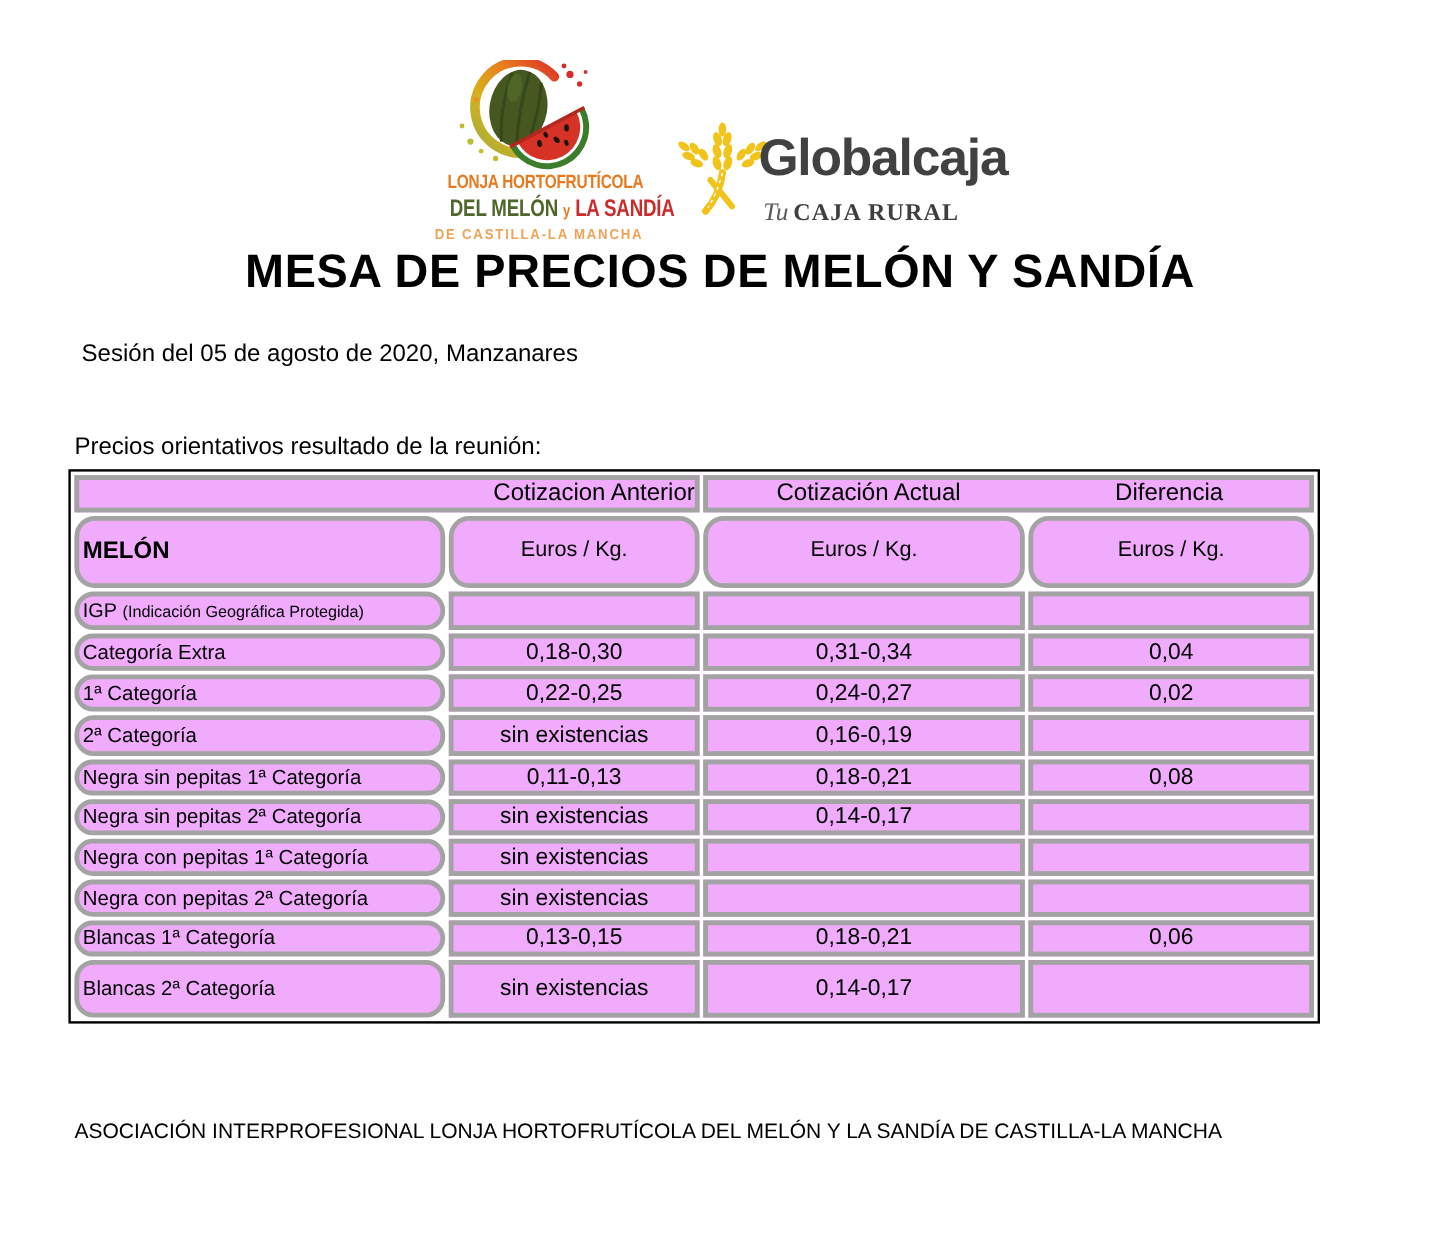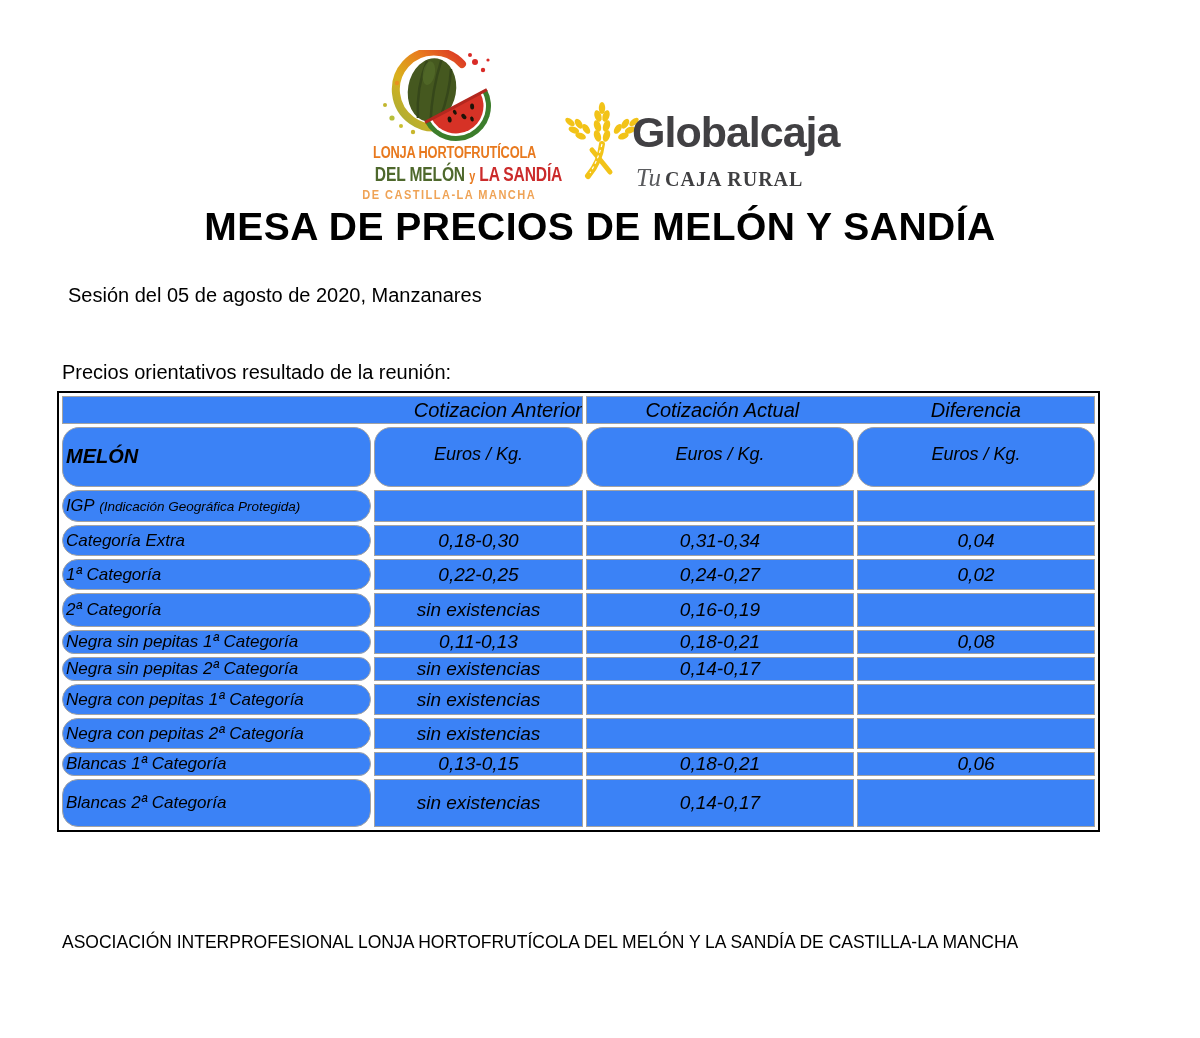--- a/index.html
+++ b/index.html
@@ -23,34 +23,34 @@
   .lonja-l2 .green { color:#4e682c; }
   .lonja-l2 .y     { color:#e8791e; font-size:14px; }
   .lonja-l2 .red   { color:#cb2b2b; }
   .lonja-l3 { font-size:12px; color:#efa356; letter-spacing:1.6px; margin-top:2px; transform:scaleX(.92); transform-origin:center;}
 
   
   .gc-logo { position:absolute; left:552px; top:98px; width:360px; height:100px; }
   .gc-wheat { position:absolute; left:0; top:2px; }
   .gc-name { position:absolute; left:80px; top:10px; font-size:43px; font-weight:bold; color:#414043; letter-spacing:-1px; }
   .gc-tagline { position:absolute; left:84px; top:66px; white-space:nowrap; }
-  .gc-tu { font-family:"Liberation Serif", serif; font-style:italic; font-size:25px; color:#5a5b5e; }
+  .gc-tu { font-family:"Liberation Serif", serif; font-style:italic; font-size:21px; color:#5a5b5e; }
   .gc-rural { font-family:"Liberation Serif", serif; font-weight:bold; font-size:20px; color:#3f3f41; letter-spacing:1px; margin-left:4px;margin-top:16px;}
 
   
   .doc-title { position:absolute; left:0; top:205px; width:1200px; text-align:center;
                font-size:39px; font-weight:bold; letter-spacing:.5px; }
   .session-line { position:absolute; left:68px; top:284px; font-size:20px; }
   .intro-line   { position:absolute; left:62px; top:361px; font-size:20px; }
   .footer-line  { position:absolute; left:62px; top:932px; font-size:17.5px; white-space:nowrap; }
 
   
   .table-wrap { position:absolute; left:57px; top:391px; width:1043px; border:2px solid #000; background:#fff; }
   table.prices { border-collapse:separate; border-spacing:3px; table-layout:fixed; width:100%; }
-  table.prices td { border:1px solid #a3a3a3; overflow:hidden; white-space:nowrap; vertical-align:middle; background:#3b82f6;font-style:italic; }
+  table.prices td { border:4px solid #a3a3a3; overflow:hidden; white-space:nowrap; vertical-align:middle; background:#f0abfc; }
   td.lbl  { text-align:left; font-size:17px; padding-left:3px;border-radius:16px; }
   td.val  { text-align:center; font-size:19px; }
   td.unit { text-align:center; font-size:18px; vertical-align:bottom; padding-bottom:5px; }
   td.section { font-weight:bold; font-size:20px; vertical-align:bottom; padding-left:3px; padding-bottom:2px; }
   td.hdr-prev { text-align:right; font-size:20px; padding-right:0; }
   td.hdr-right { font-size:20px; padding:0; }
   .hdr-flex { display:flex; width:100%; }
   .hdr-flex span { display:block; text-align:center; }
   .hdr-cur  { width:53.4%; }
   .hdr-diff { width:46.6%; }

